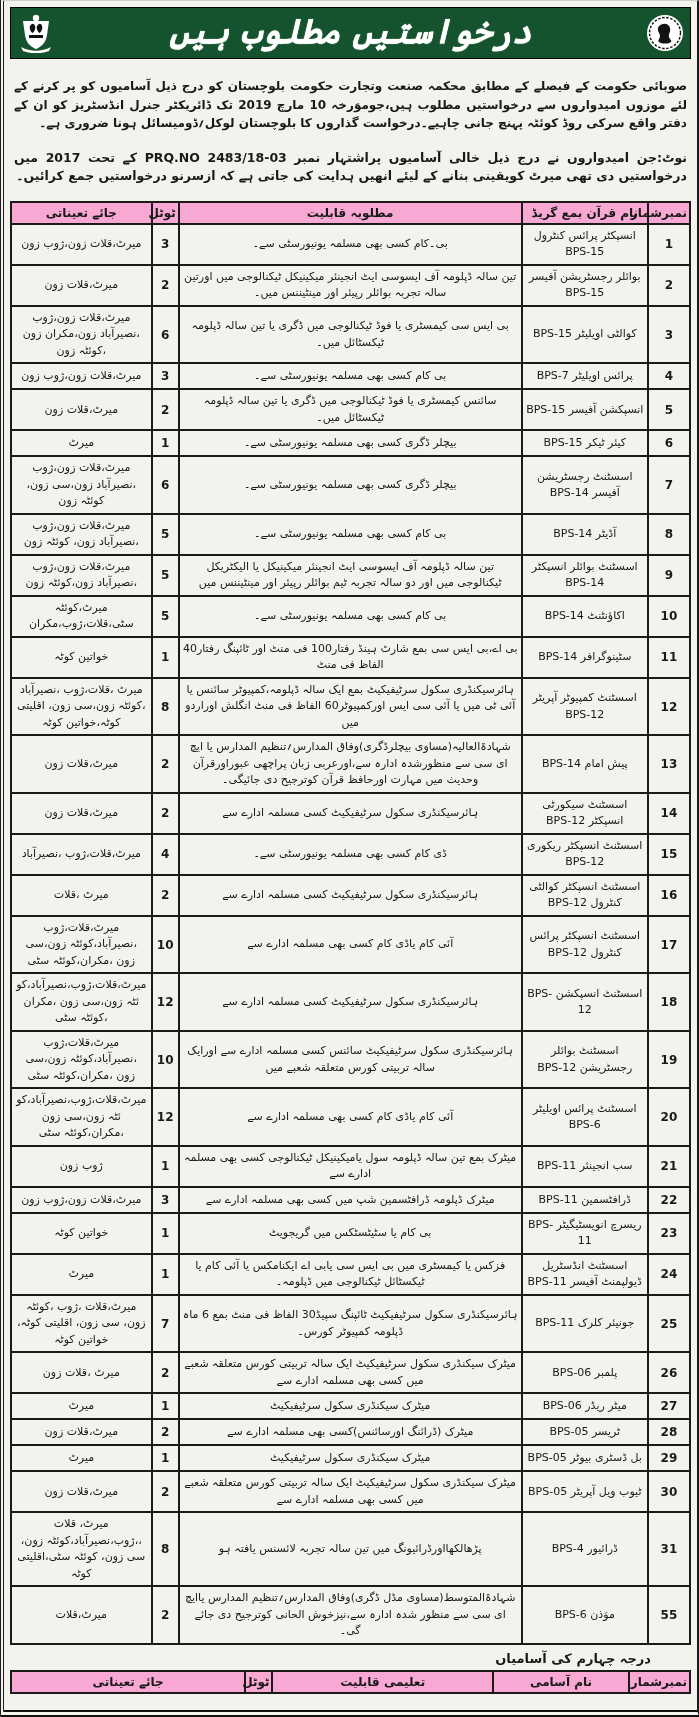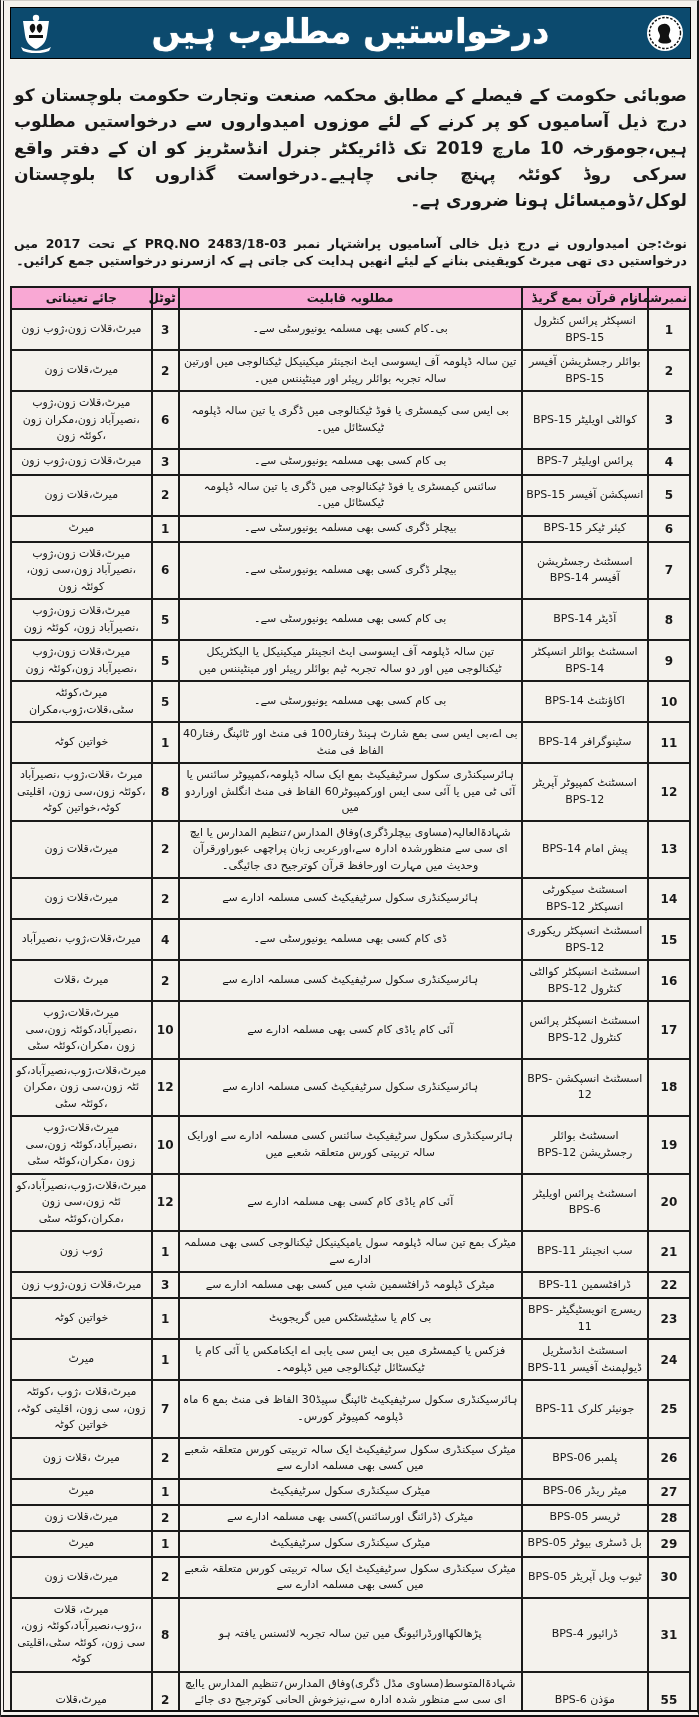--- a/index.html
+++ b/index.html
@@ -6,32 +6,32 @@
   .page{
     width:699px;height:1717px;box-sizing:border-box;margin:0 auto;
     background:#f4f2ed;color:#191919;position:relative;overflow:hidden;
     font-family:"DejaVu Sans","Liberation Sans",sans-serif;
     border-left:4px double #1c1c1c;border-right:2px solid #1c1c1c;
     border-bottom:7px double #111;border-top:1px solid #cfcdc8;
     padding:6px 6px 0 6px;
   }
   
   .masthead{
-    background:#0c4a6e;color:#fff;height:50px;display:flex;align-items:center;
-    justify-content:space-between;padding:0 4px;border:1px solid #000;
+    background:#14532d;color:#fff;height:50px;display:flex;align-items:center;
+    justify-content:space-between;padding:0 4px;border:1px solid #000;font-style:italic;
   }
   .emblem-box{width:42px;height:44px;display:flex;align-items:center;justify-content:center;flex:0 0 auto;}
   .main-title{
     flex:1;text-align:center;font-size:34px;font-weight:bold;direction:rtl;
     letter-spacing:1px;line-height:1;padding-bottom:4px;
     text-shadow:0 0 1px #fff;
   }
   
   .intro{
-    direction:rtl;text-align:justify;font-size:17px;font-weight:bold;line-height:1.55;
+    direction:rtl;text-align:justify;font-size:12px;font-weight:bold;line-height:1.55;
     padding:6px 4px 2px 4px;
   }
   .note{
     direction:rtl;text-align:justify;font-size:12.5px;font-weight:bold;line-height:1.4;
     padding:2px 4px 4px 4px;border-bottom:0;
   }
   
   table{border-collapse:collapse;width:100%;direction:rtl;table-layout:fixed;}
   table,th,td{border:2px solid #1a1a1a;}
   th{
@@ -318,20 +318,21 @@
         <tr>
         <td class="serial-cell">55</td>
         <td>موَذن BPS-6</td>
         <td class="qual-cell">شہادۃالمتوسط(مساوی مڈل ڈگری)وفاق المدارس؍تنظیم المدارس یاایچ ای سی سے منظور شدہ ادارہ سے،نیزخوش الحانی کوترجیح دی جائے گی۔</td>
         <td class="total-cell">2</td>
         <td>میرٹ،قلات</td>
       </tr>
       </tbody>
   </table>
 
+  <div class="section-label">درجہ چہارم کی آسامیاں</div>
 
   <table>
     <colgroup>
       <col style="width:9%">
         <col style="width:20%">
         <col style="width:32.5%">
         <col style="width:4%">
         <col style="width:34.5%">
     </colgroup>
     <thead>

